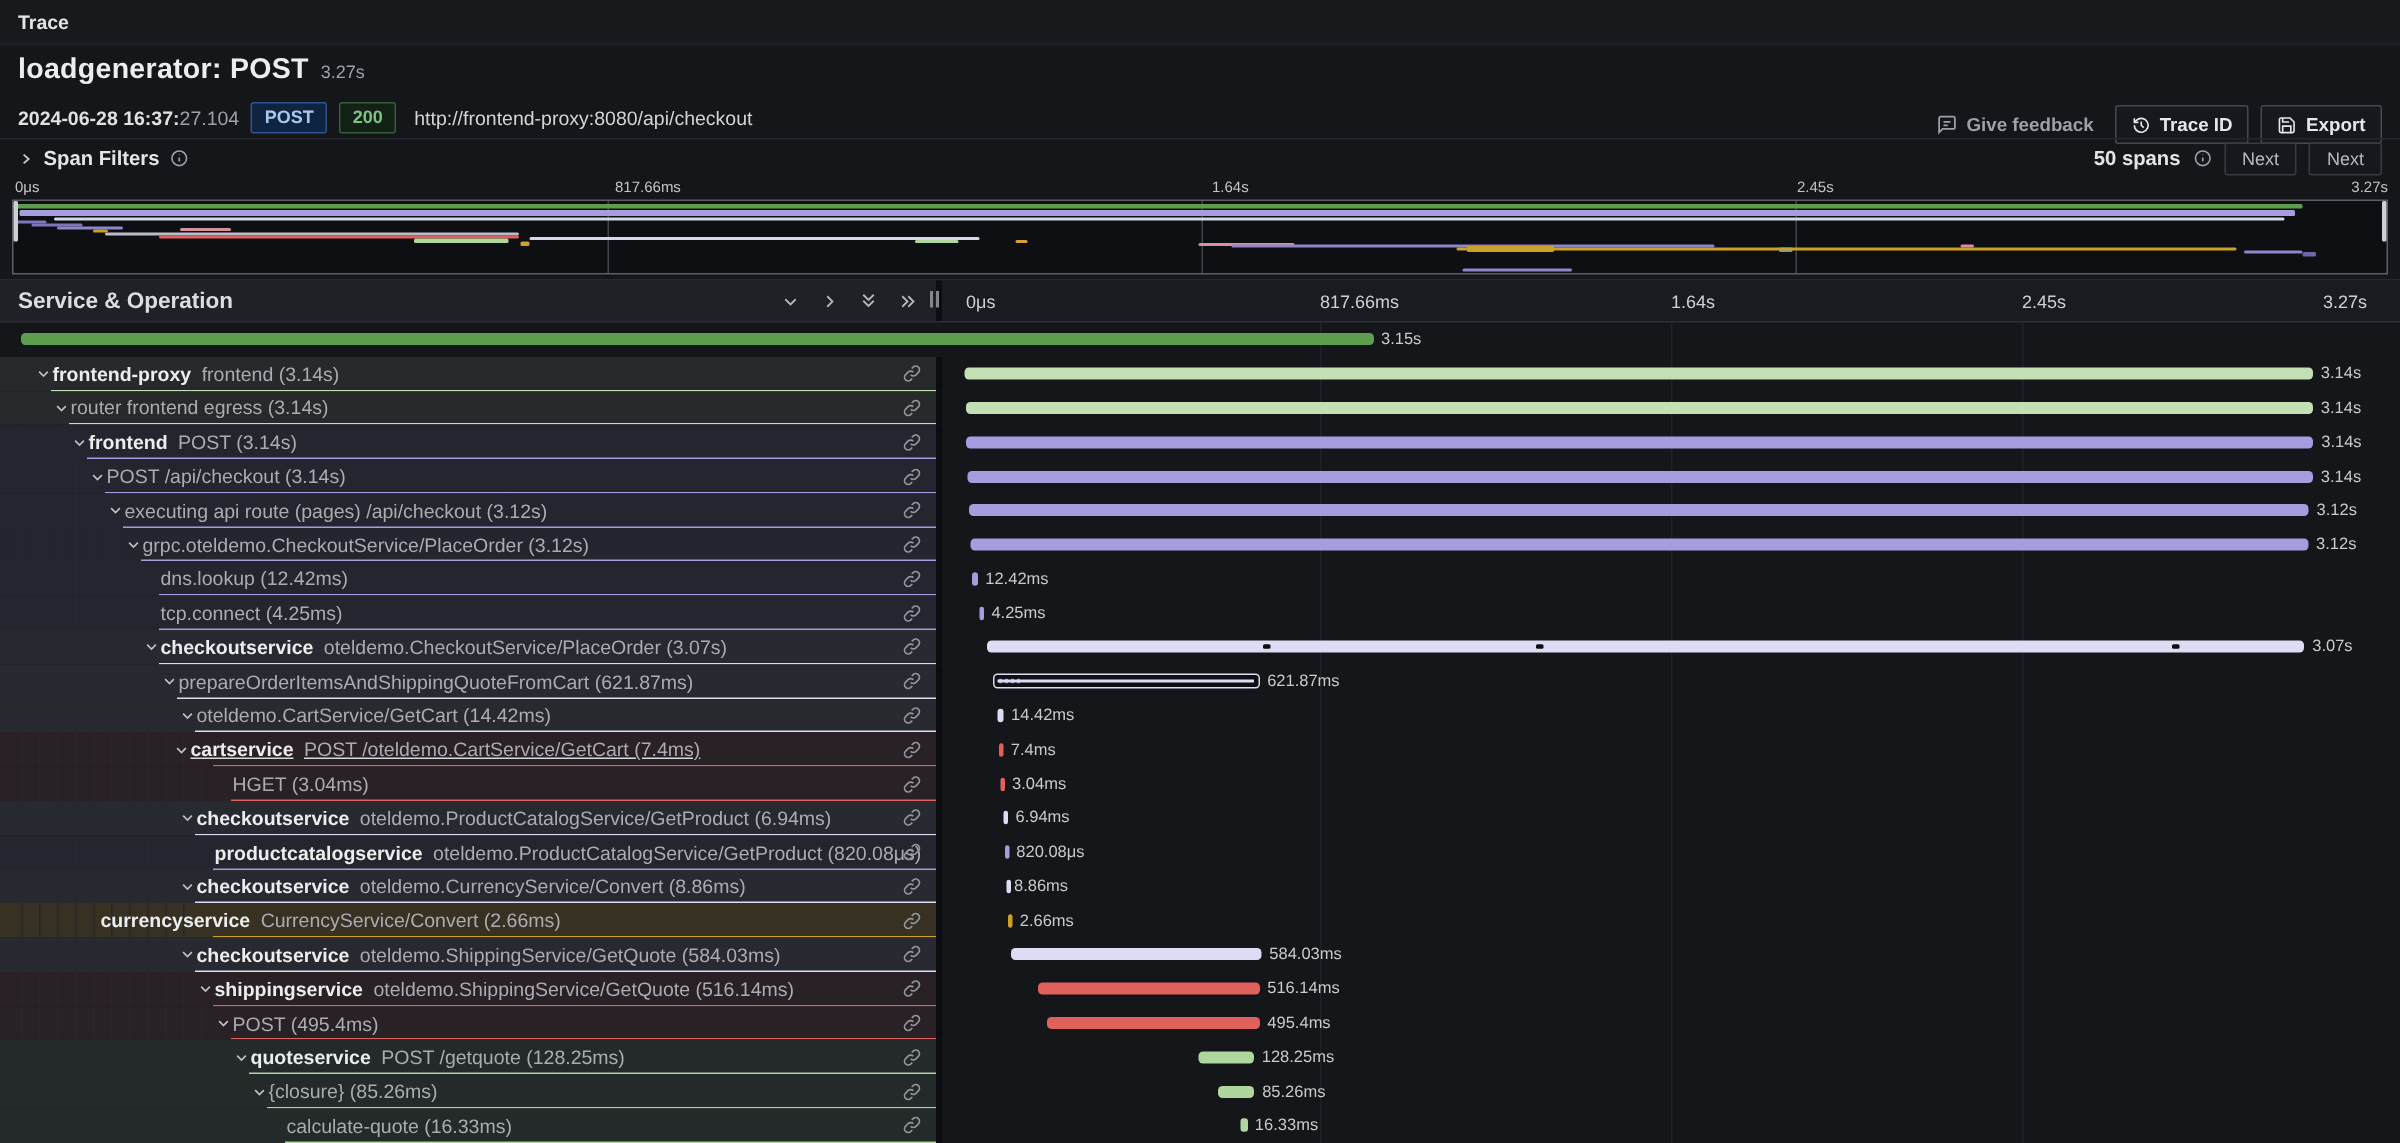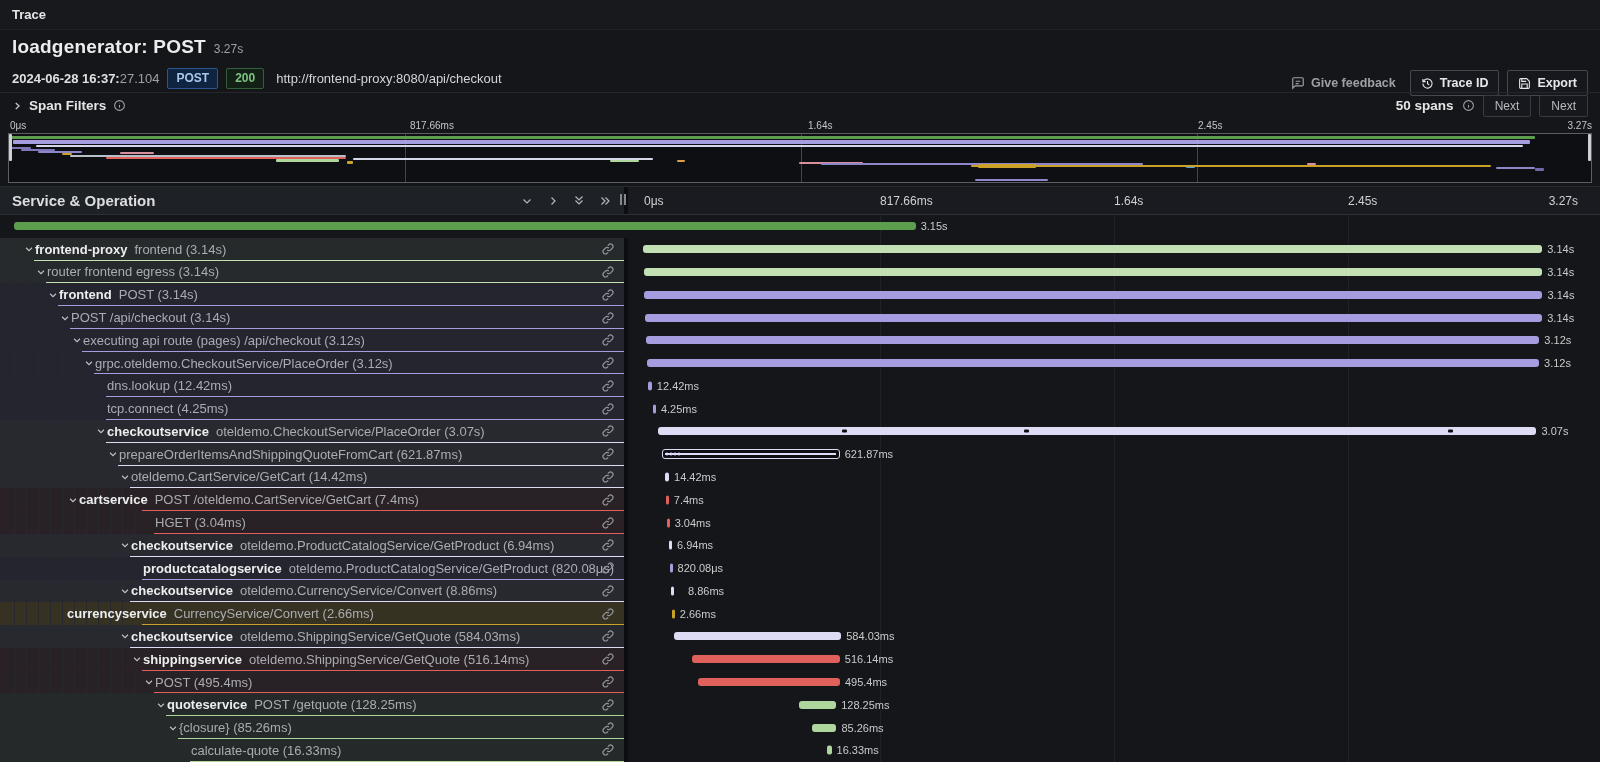--- a/index.html
+++ b/index.html
@@ -580,21 +580,21 @@
           <div class="guide" style="left: 14px;"></div>
           <div class="guide" style="left: 26px;"></div>
           <div class="guide" style="left: 38px;"></div>
           <div class="guide" style="left: 50px;"></div>
           <div class="guide" style="left: 62px;"></div>
           <div class="guide" style="left: 74px;"></div>
           <div class="guide" style="left: 86px;"></div>
           <div class="guide" style="left: 98px;"></div>
           <div class="guide" style="left: 110px;"></div>
           <div class="guide" style="left: 122px;"></div>
-          <div class="name-content" style="padding-left: 68px;">
+          <div class="name-content" style="padding-left: 116px; text-decoration: underline;">
             <span class="chev-slot">
               <svg width="10" height="10" viewBox="0 0 24 24" fill="none" stroke="#c2c3c6" stroke-width="2.6">
                 <path d="M5 9l7 7 7-7"></path>
               </svg>
             </span>
             <span class="svc">cartservice</span>
             <span class="op">POST /oteldemo.CartService/GetCart (7.4ms)</span>
           </div>
           <div class="rowline" style="left: 142px; background: rgb(224, 96, 92);"></div>
           <span class="link-slot">
@@ -725,21 +725,21 @@
           <div class="rowline" style="left: 130px; background: rgb(222, 219, 245);"></div>
           <span class="link-slot">
             <svg width="14" height="14" viewBox="0 0 24 24" fill="none" stroke="#92959b" stroke-width="1.9">
               <path d="M10.5 13.5a4.2 4.2 0 0 0 6 0l2.8-2.8a4.2 4.2 0 0 0-6-6l-1.6 1.6"></path>
               <path d="M13.5 10.5a4.2 4.2 0 0 0-6 0l-2.8 2.8a4.2 4.2 0 0 0 6 6l1.6-1.6"></path>
             </svg>
           </span>
         </div>
         <div class="timeline-cell">
           <div class="bar tiny" style="left: 43.4826px; width: 2.53607px; background: rgb(222, 219, 245);"></div>
-          <span class="dur-label" style="left: 60px;">8.86ms</span>
+          <span class="dur-label" style="left: 48px;">8.86ms</span>
         </div>
       </div>
       <div class="span-row">
         <div class="name-cell" style="background: linear-gradient(rgba(201, 162, 39, 0.16), rgba(201, 162, 39, 0.16)), rgb(26, 28, 33);">
           <div class="guide" style="left: 14px;"></div>
           <div class="guide" style="left: 26px;"></div>
           <div class="guide" style="left: 38px;"></div>
           <div class="guide" style="left: 50px;"></div>
           <div class="guide" style="left: 62px;"></div>
           <div class="guide" style="left: 74px;"></div>

